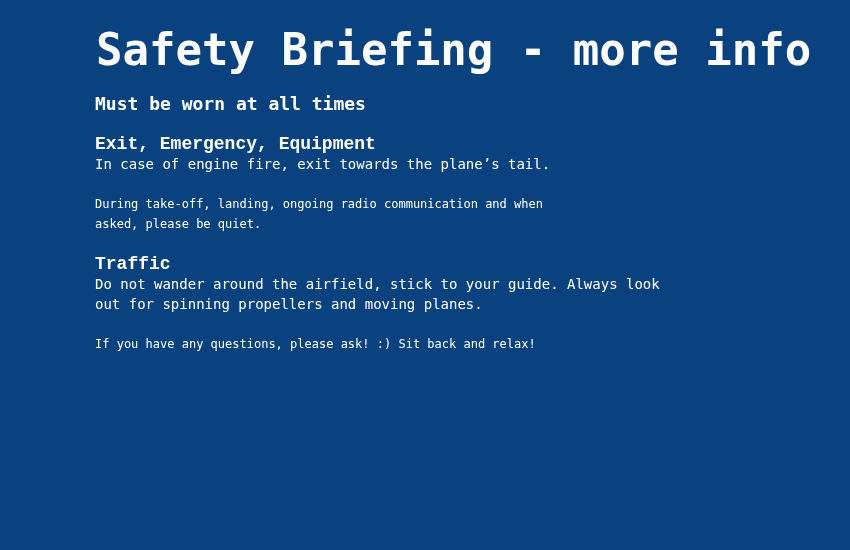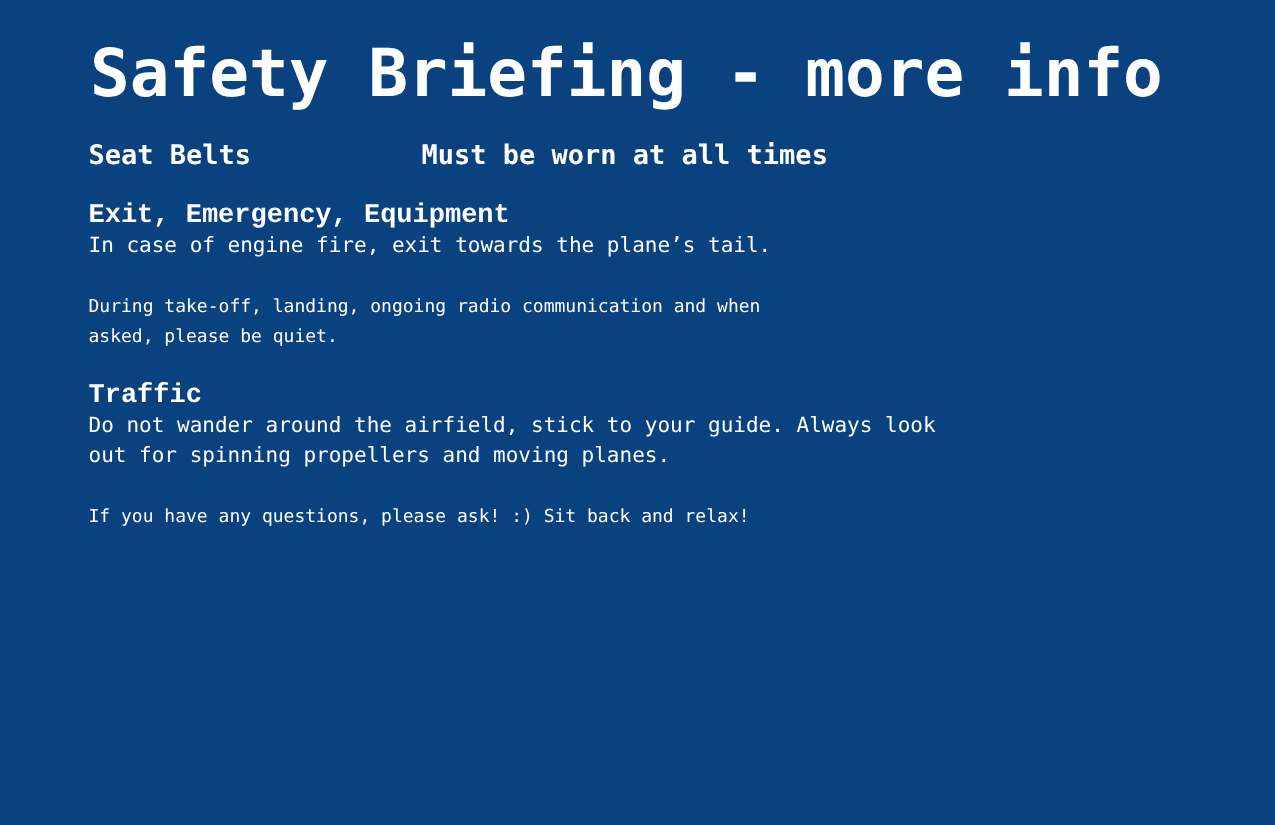--- a/index.html
+++ b/index.html
@@ -13,20 +13,21 @@
     background: #0a4280;
     font-family: "DejaVu Sans Mono", monospace;
     color: #ffffff;
   }
   .slide {
     width: 752px;
     height: 550px;
     box-sizing: border-box;
     padding: 0 40px;
     position: relative;
+    margin-left: 36px;
   }
   .title {
     font-size: 44px;
     font-weight: bold;
     letter-spacing: 0px;
     line-height: 1;
     margin: 0;
     padding-top: 28px;
     padding-left: 20px;
     white-space: pre;
@@ -85,21 +86,20 @@
 </head>
 <body>
 
 <div class="slide">
 
   <h1 class="title">Safety Briefing - more info</h1>
 
   <div class="pairs">
 
     <div class="pair-row">
-      <span class="pair-term">Seat Belts</span>
       <span class="pair-desc">Must be worn at all times</span>
     </div>
 
 
 
   </div>
 
   <div class="section">
     <p class="section-heading">Exit, Emergency, Equipment</p>
     <p class="section-body">In case of engine fire, exit towards the plane’s tail.</p>

